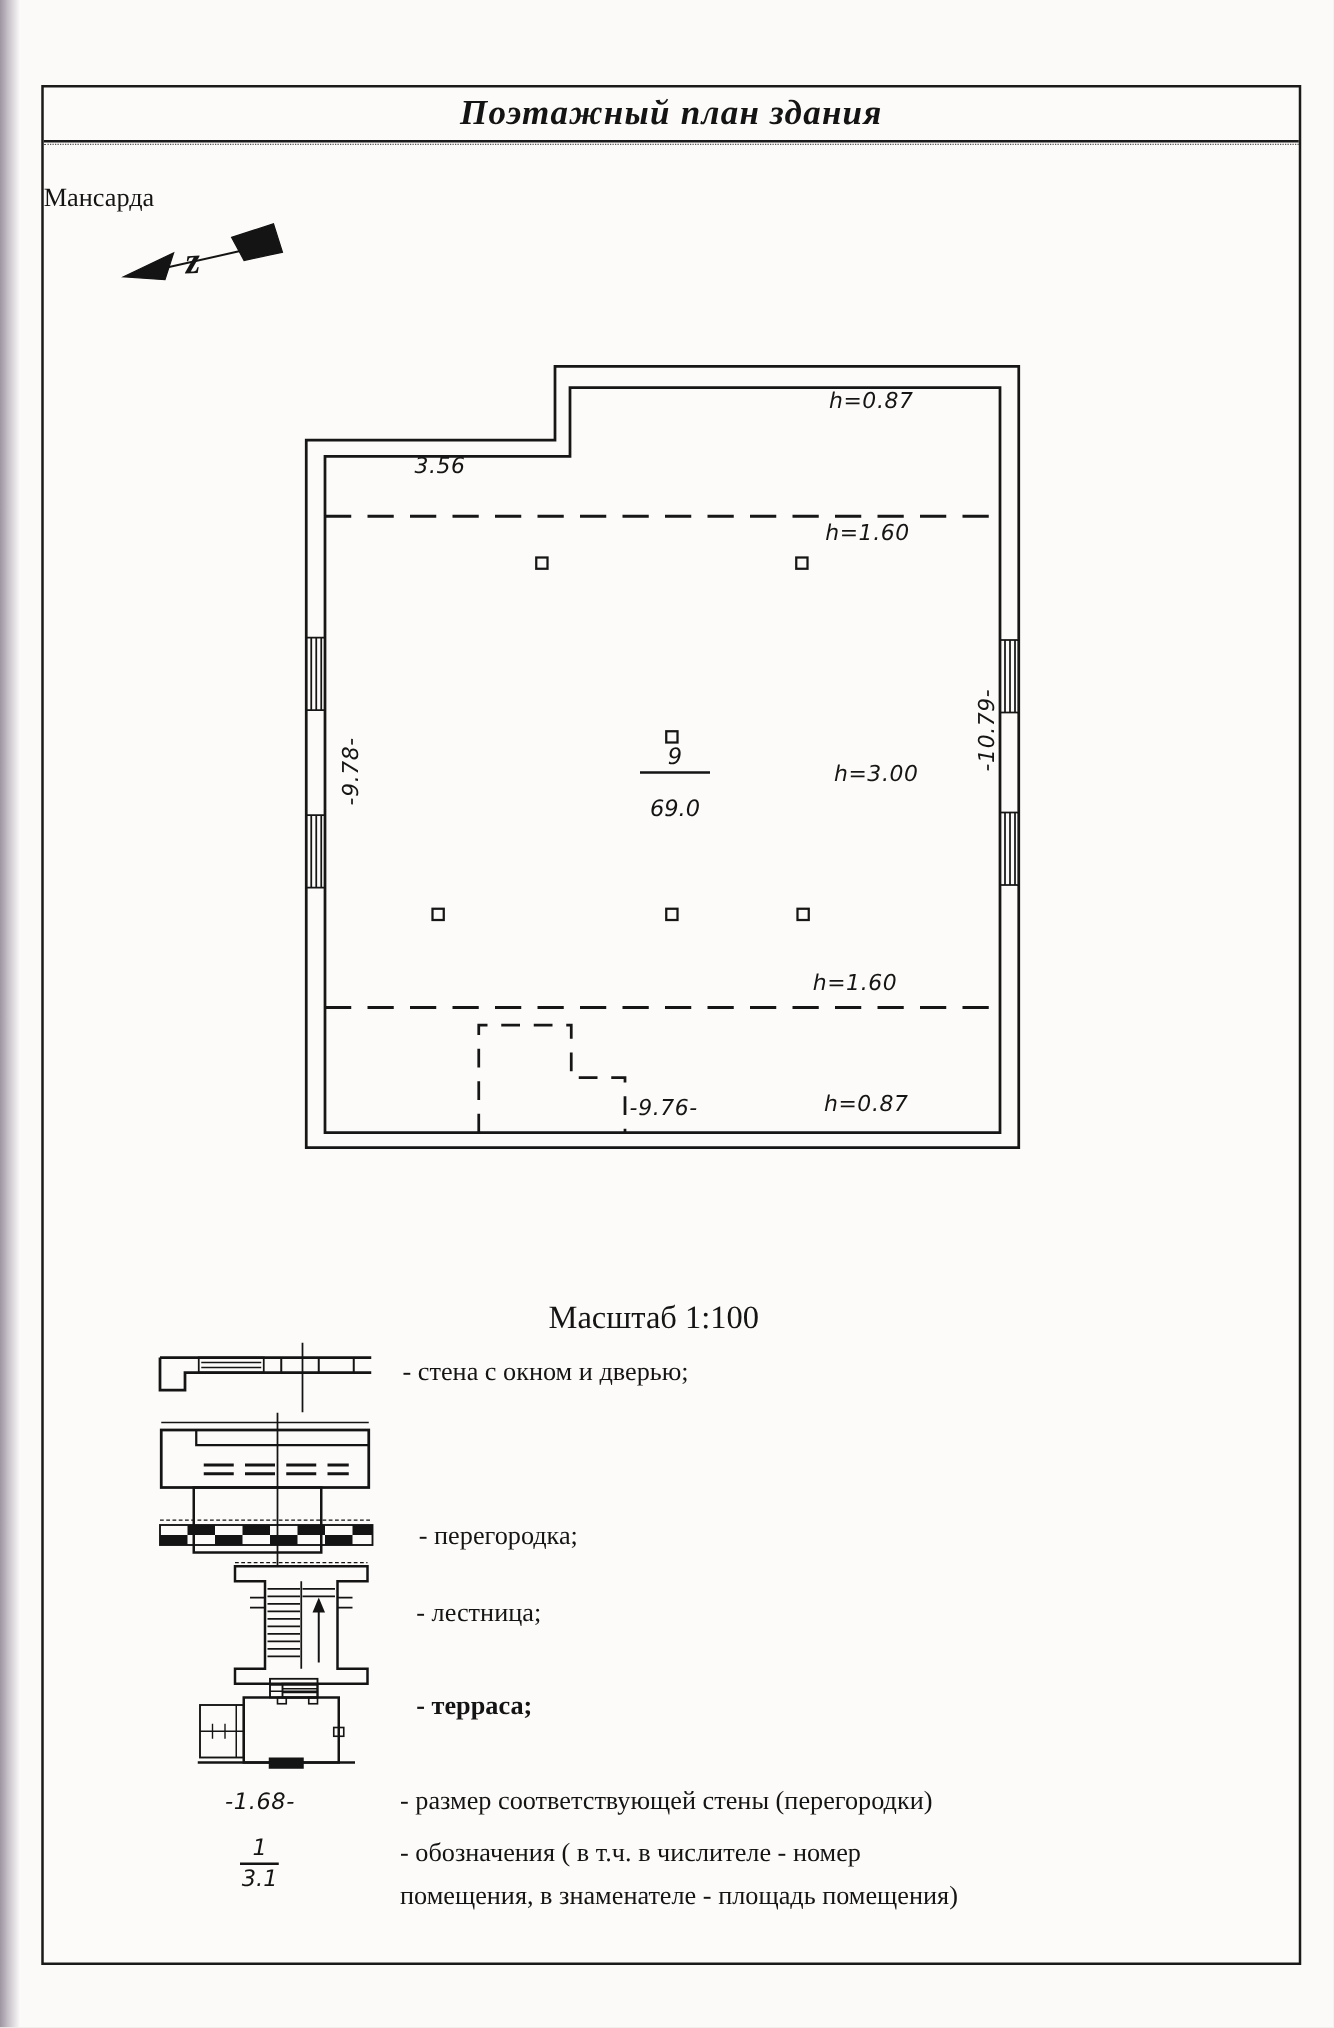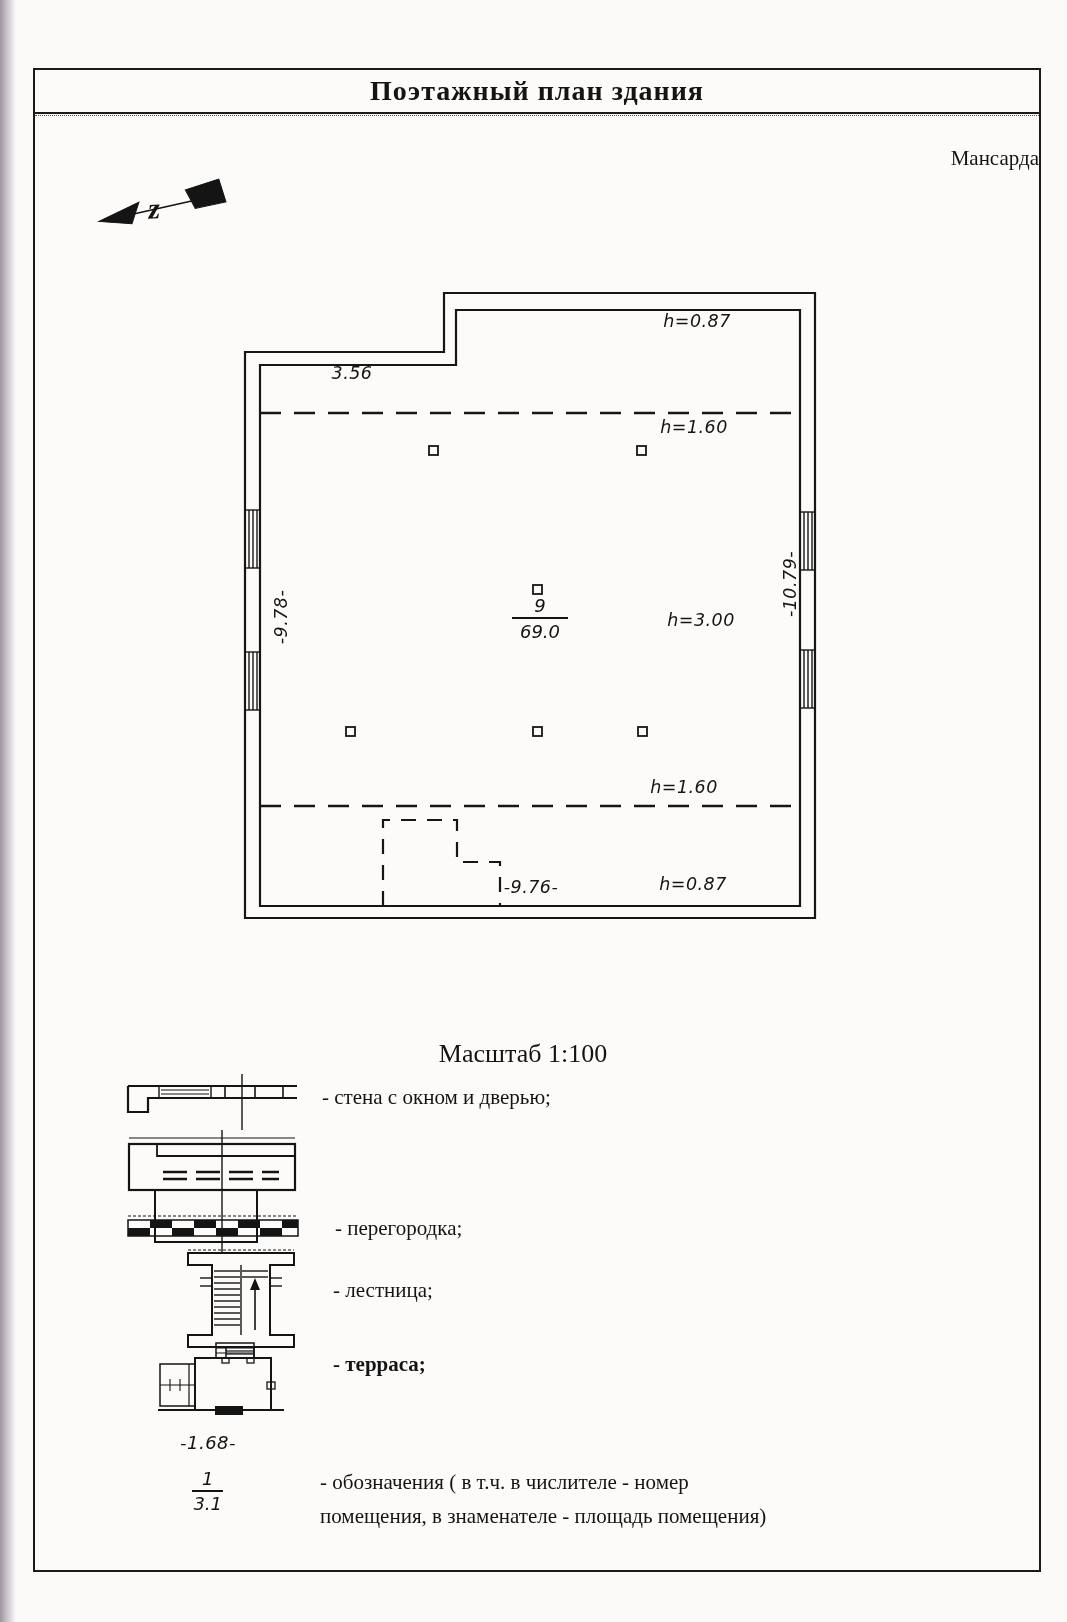--- a/index.html
+++ b/index.html
@@ -4,22 +4,22 @@
 <style>
   html,body{margin:0;padding:0;background:#e8e6e4;}
   .page{position:relative;width:1067px;height:1622px;background:#fbfaf8;overflow:hidden;
         font-family:"Liberation Serif",serif;color:#141414;}
   .scan-strip{position:absolute;left:0;top:0;width:16px;height:1622px;
         background:linear-gradient(to right,#9d95a0 0%,#c6c0c8 40%,rgba(250,249,247,0) 100%);}
   .frame{position:absolute;left:33px;top:68px;width:1004px;height:1500px;
         border:2.5px solid #1a1a1a;background:#fcfbf9;}
   .title-band{position:absolute;left:0;top:0;width:100%;height:42px;border-bottom:2px solid #1a1a1a;}
   .title-band:after{content:"";position:absolute;left:0;top:45px;width:100%;border-top:1px dotted #555;}
-  .title-band h1{margin:0;text-align:center;font-size:28px;font-weight:bold;line-height:42px;letter-spacing:1px;}
-  .subtitle{position:absolute;left:0;top:76px;width:100%;text-align:right;font-size:21px;}
+  .title-band h1{margin:0;text-align:center;font-size:28px;font-weight:bold;line-height:42px;letter-spacing:1px;font-style:italic;}
+  .subtitle{position:absolute;left:0;top:76px;width:100%;text-align:left;font-size:21px;}
   .lbl{position:absolute;transform:translate(-50%,-50%);font-family:"DejaVu Sans",sans-serif;
        font-style:italic;font-size:17.5px;color:#151515;white-space:nowrap;letter-spacing:.5px;}
   .lbl.vert{transform:translate(-50%,-50%) rotate(-90deg);}
   .room-num{font-size:18px;}
   .serif-lbl{position:absolute;font-size:26px;white-space:nowrap;}
   .center{transform:translate(-50%,-50%);}
   svg{display:block;}
   .legend-text{position:absolute;font-size:21px;white-space:nowrap;}
   .dim-example{position:absolute;transform:translate(-50%,-50%);font-family:"DejaVu Sans",sans-serif;
        font-style:italic;font-size:18px;letter-spacing:.5px;}
@@ -108,21 +108,21 @@
   <div class="lbl" style="left:694px;top:427px;">h=1.60</div>
   <div class="lbl" style="left:701px;top:620px;">h=3.00</div>
   <div class="lbl" style="left:684px;top:787px;">h=1.60</div>
   <div class="lbl" style="left:693px;top:884px;">h=0.87</div>
   <div class="lbl" style="left:531px;top:887px;">-9.76-</div>
   <div class="lbl vert" style="left:281px;top:617px;">-9.78-</div>
   <div class="lbl vert" style="left:790px;top:584px;">-10.79-</div>
 
   <div class="room-frac" style="left:512px;top:595px;width:56px;">
     <span class="room-num" style="display:block;font-size:18px;border-bottom:2px solid #141414;padding-bottom:1px;">9</span>
-    <span style="display:block;font-size:18px;padding-top:2px;">69.0</span>
+    <span style="display:block;font-size:18px;padding-top:18px;">69.0</span>
   </div>
 
   <div class="serif-lbl center" style="left:523px;top:1054px;">Масштаб 1:100</div>
 
   <svg style="position:absolute;left:125px;top:1074px;" width="178" height="56" viewBox="0 0 178 56">
     <g fill="none" stroke="#141414">
       <path d="M3 12 H172" stroke-width="2.2"></path>
       <path d="M3 12 V38 H23 V24 H172" stroke-width="2.2"></path>
       <rect x="34" y="12" width="52" height="12" stroke-width="1.4"></rect>
       <line x1="36" y1="16" x2="84" y2="16" stroke-width="1.2"></line>
@@ -211,20 +211,21 @@
       <line x1="2" y1="43" x2="37" y2="43" stroke-width="1.1"></line>
       <line x1="12" y1="37" x2="12" y2="49" stroke-width="1.1"></line>
       <line x1="22" y1="37" x2="22" y2="49" stroke-width="1.1"></line>
       <line x1="0" y1="68" x2="126" y2="68" stroke-width="2"></line>
       <rect x="57" y="64" width="28" height="9" fill="#141414" stroke="none"></rect>
     </g>
   </svg>
   <div class="legend-text" style="left:333px;top:1352px;font-weight:bold;">- терраса;</div>
 
   <div class="dim-example" style="left:208px;top:1442px;">-1.68-</div>
+  <div class="legend-text" style="left:320px;top:1428px;">- размер соответствующей стены (перегородки)</div>
 
   <div class="fraction" style="left:192px;top:1468px;">
     <span class="num">1</span>
     <span class="den">3.1</span>
   </div>
   <div class="legend-text" style="left:320px;top:1504px;">помещения, в знаменателе - площадь помещения)</div>
   <div class="legend-text" style="left:320px;top:1470px;">- обозначения ( в т.ч. в числителе - номер</div>
 </div>
 
 </body></html>

